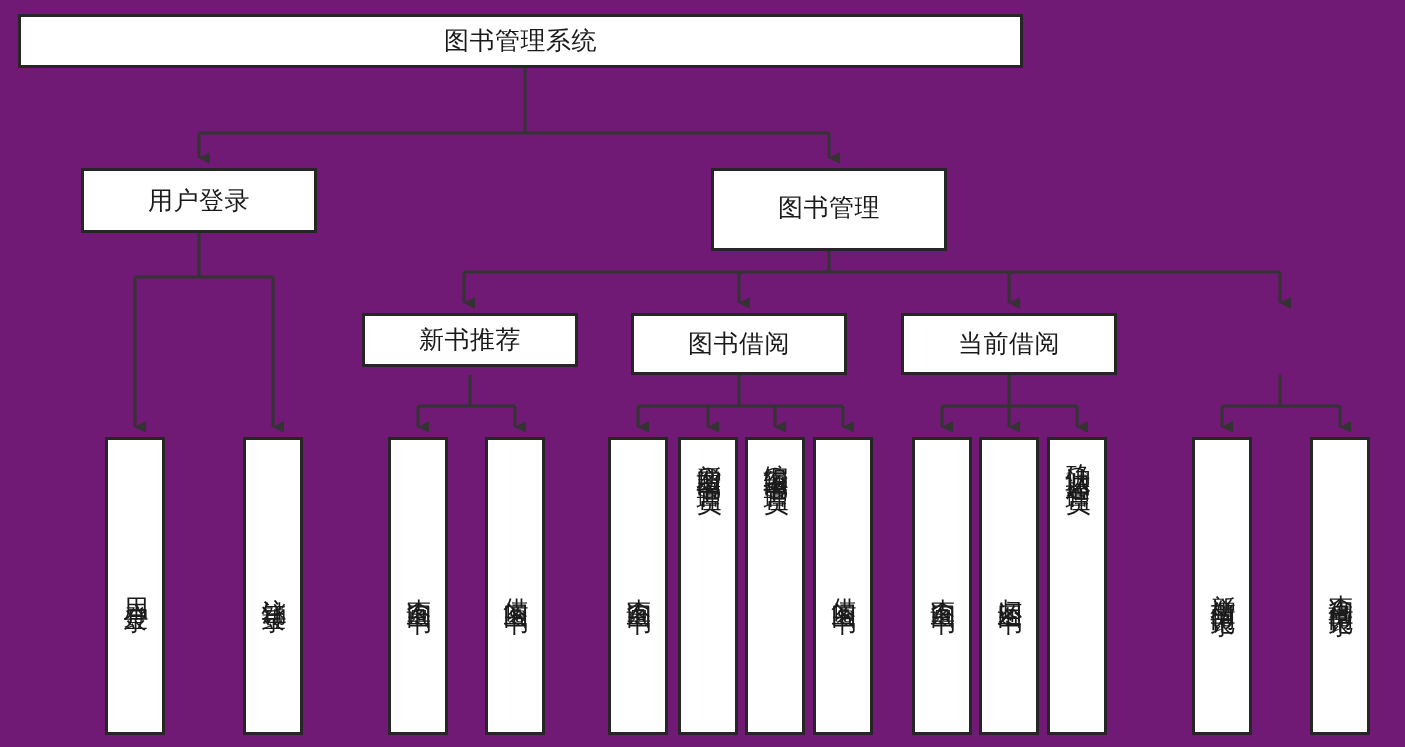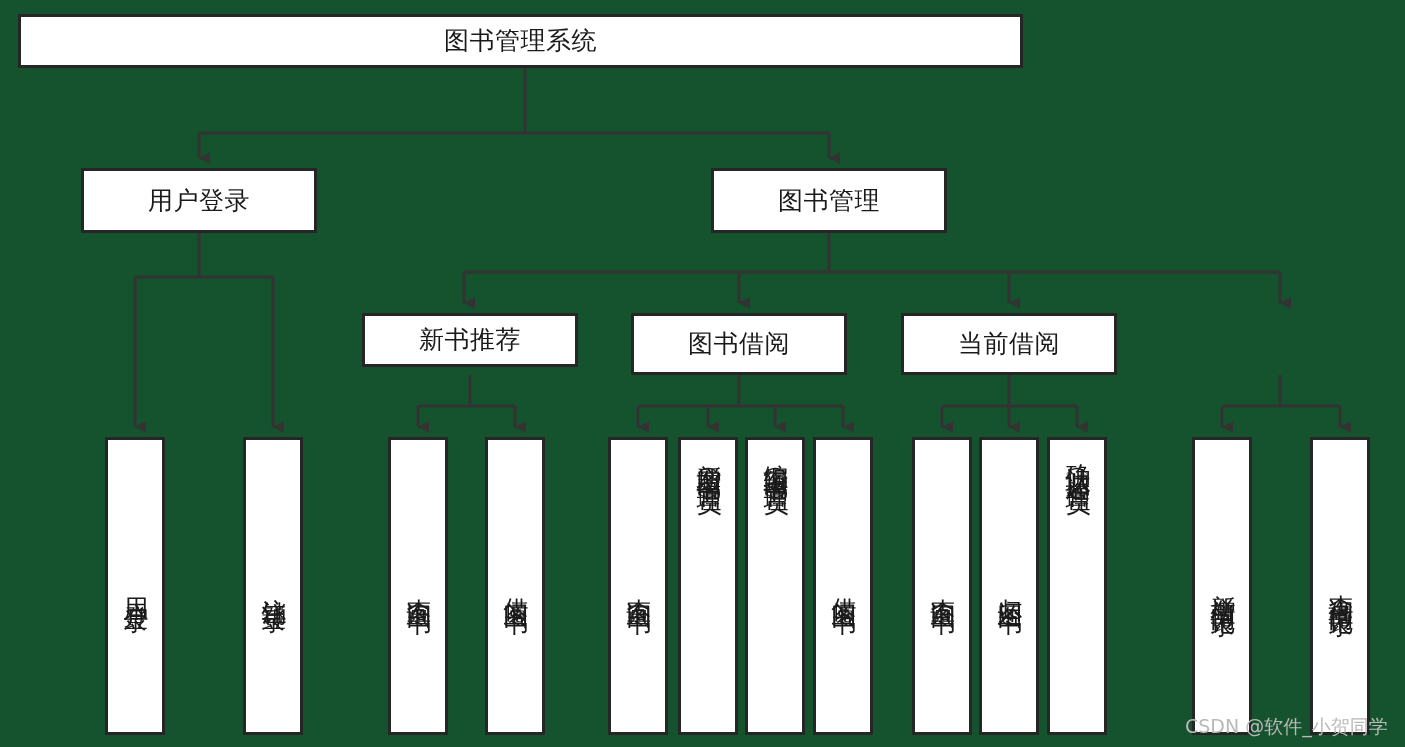--- a/index.html
+++ b/index.html
@@ -7,21 +7,21 @@
     padding: 0;
     background: #ffffff;
   }
   body {
     font-family: "DejaVu Sans", "Liberation Sans", sans-serif;
   }
   #canvas {
     position: relative;
     width: 1405px;
     height: 747px;
-    background: #14532d;
+    background: #701a75;
     overflow: hidden;
   }
   svg.wires {
     position: absolute;
     left: 0;
     top: 0;
     width: 1405px;
     height: 747px;
     pointer-events: none;
   }
@@ -131,21 +131,21 @@
   </svg>
 
   <div class="node horiz title" style="left:18px; top:14px; width:1005px; height:54px;">
     <span class="lbl">图书管理系统</span>
   </div>
 
   <div class="node horiz" style="left:81px; top:168px; width:236px; height:65px;">
     <span class="lbl">用户登录</span>
   </div>
 
-  <div class="node horiz" style="left:711px; top:168px; width:236px; height:65px;">
+  <div class="node horiz" style="left:711px; top:168px; width:236px; height:83px;font-family:Liberation Mono, monospace;">
     <span class="lbl">图书管理</span>
   </div>
 
   <div class="node horiz" style="left:362px; top:313px; width:216px; height:54px;">
     <span class="lbl">新书推荐</span>
   </div>
 
   <div class="node horiz" style="left:901px; top:313px; width:216px; height:62px;">
     <span class="lbl">当前借阅</span>
   </div>
@@ -200,15 +200,14 @@
   </div>
 
   <div class="node vert" style="left:1192px; top:437px; width:60px; height:298px;">
     <span class="lbl">新增借阅记录</span>
   </div>
 
   <div class="node vert" style="left:1310px; top:437px; width:60px; height:298px;">
     <span class="lbl">查询借阅记录</span>
   </div>
 
-  <div class="watermark">CSDN @软件_小贺同学</div>
 
 </div>
 
 </body></html>

